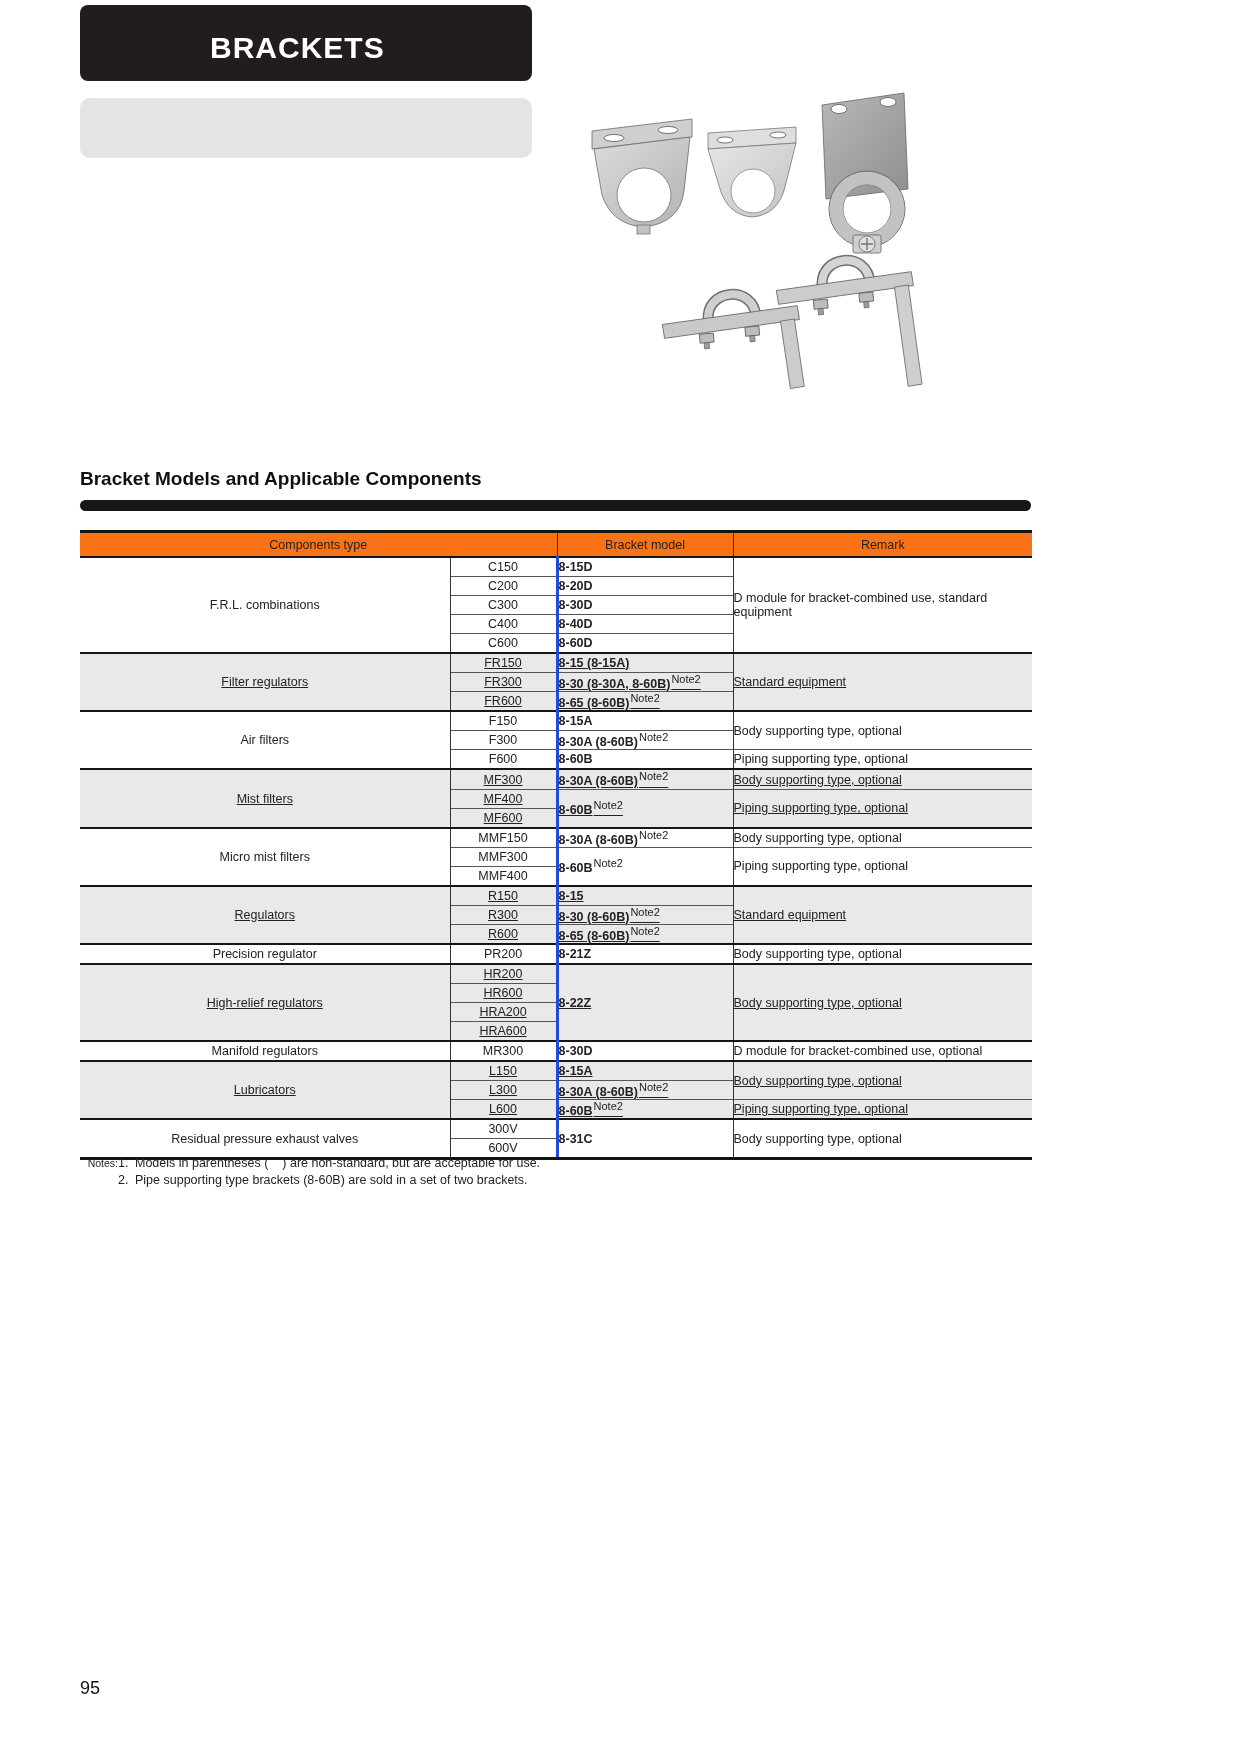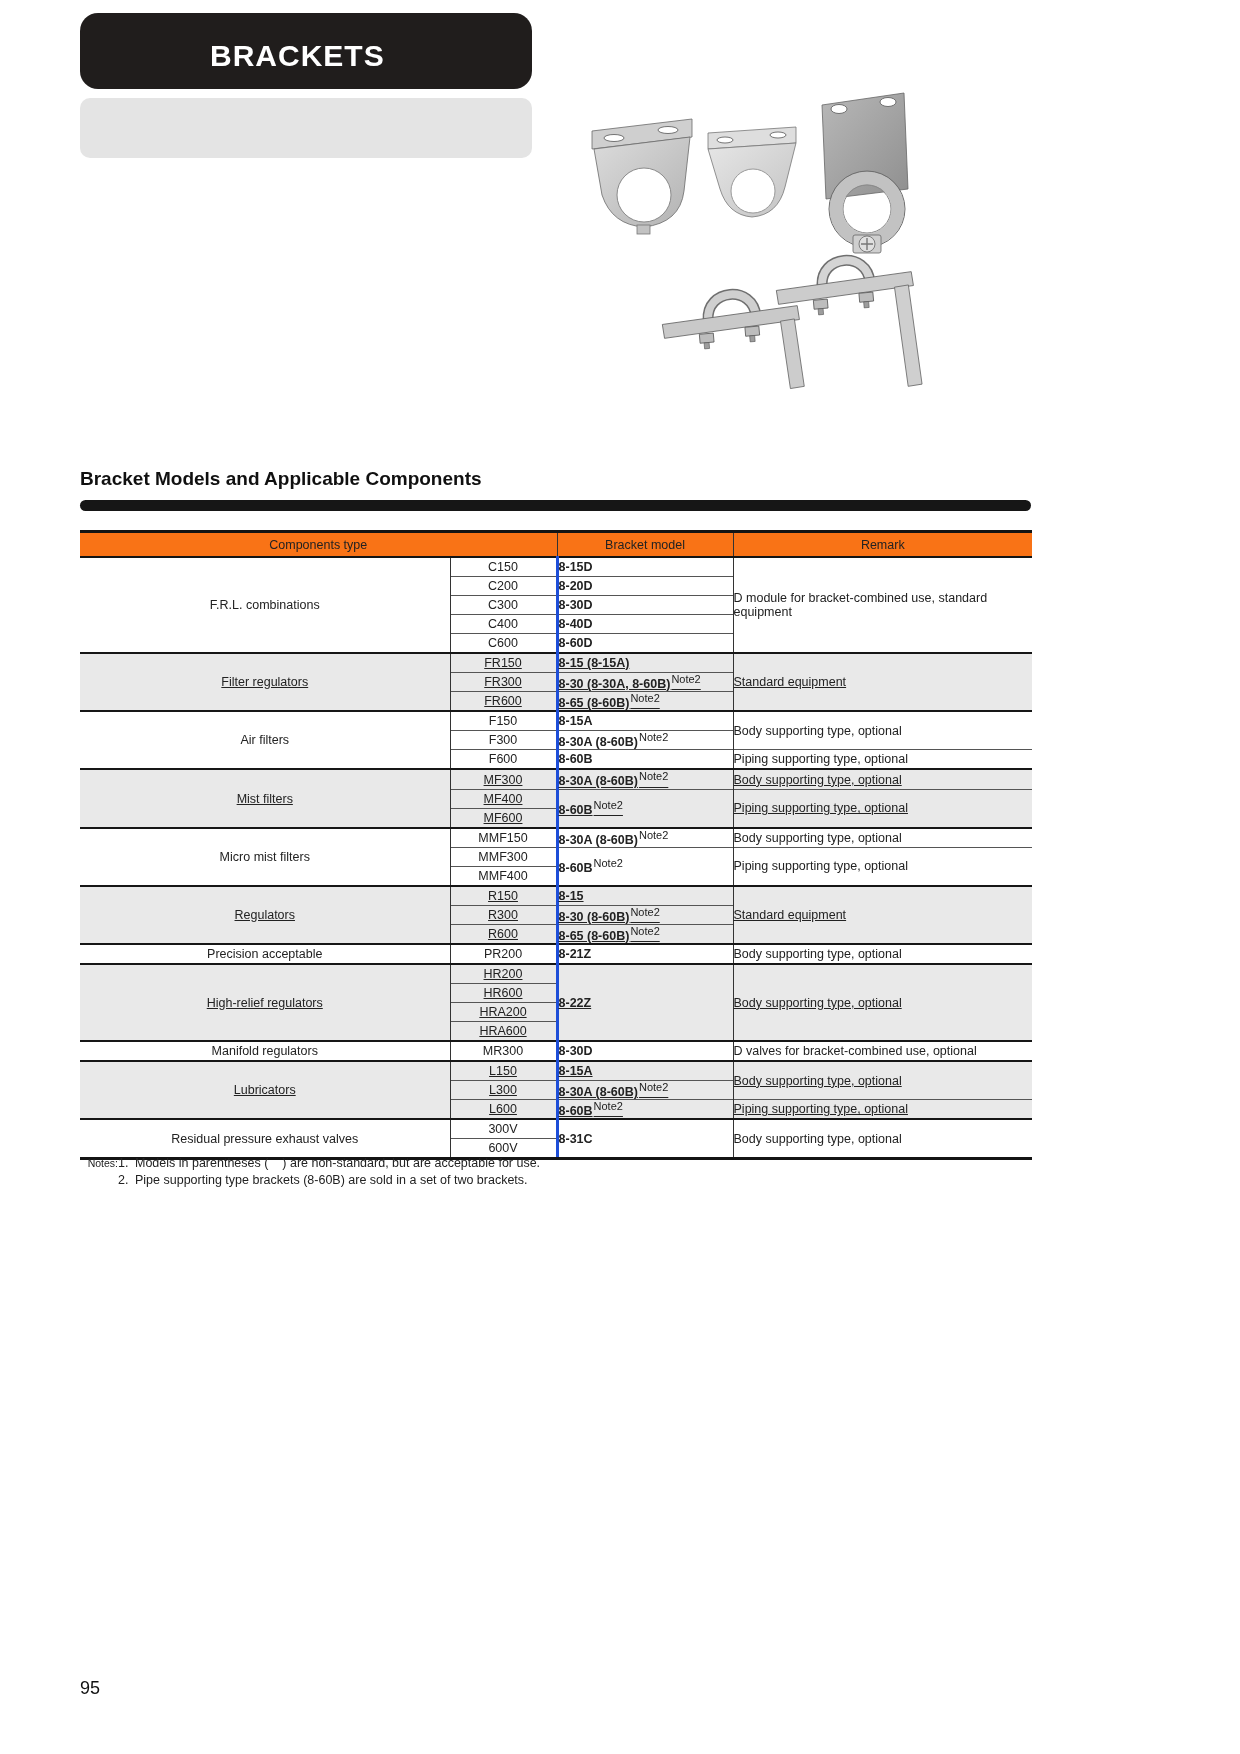--- a/index.html
+++ b/index.html
@@ -1,21 +1,21 @@
 <!DOCTYPE html>
 <html><head>
 <meta charset="utf-8">
 <style>
   html,body{margin:0;padding:0;}
   body{
     width:1240px;height:1754px;background:#ffffff;position:relative;
     font-family:"Liberation Sans", sans-serif;color:#1c1c1c;
   }
-  .header-box{position:absolute;left:80px;top:13px;width:452px;height:76px;
-    background:#201d1c;border-radius:18px;}
+  .header-box{position:absolute;left:80px;top:5px;width:452px;height:76px;
+    background:#201d1c;border-radius:8px;}
   .header-title{position:absolute;left:130px;top:26px;color:#ffffff;
     font-size:30px;font-weight:bold;letter-spacing:1px;}
   .gray-box{position:absolute;left:80px;top:98px;width:452px;height:60px;
     background:#e4e4e4;border-radius:10px;}
   .photos{position:absolute;left:560px;top:85px;}
   .section-title{position:absolute;left:80px;top:468px;font-size:19px;font-weight:bold;color:#101010;}
   .title-bar{position:absolute;left:80px;top:500px;width:951px;height:11px;
     background:#161616;border-radius:6px;}
   .table-wrap{position:absolute;left:80px;top:530px;width:952px;
     border-top:3px solid #141414;border-bottom:3px solid #141414;}
@@ -222,21 +222,21 @@
         </tr>
         <tr>
           <td class="model shade">R300</td>
           <td class="bracket shade" rowspan="1"><span>8-30 (8-60B)</span><sup class="note">Note2</sup></td>
         </tr>
         <tr>
           <td class="model shade">R600</td>
           <td class="bracket shade" rowspan="1"><span>8-65 (8-60B)</span><sup class="note">Note2</sup></td>
         </tr>
         <tr class="g-first">
-          <td class="component" rowspan="1">Precision acceptable</td>
+          <td class="component" rowspan="1">Precision regulator</td>
           <td class="model">PR200</td>
           <td class="bracket" rowspan="1"><span>8-21Z</span></td>
           <td class="remark" rowspan="1">Body supporting type, optional</td>
         </tr>
         <tr class="g-first">
           <td class="component shade" rowspan="4">High-relief regulators</td>
           <td class="model shade">HR200</td>
           <td class="bracket shade" rowspan="4"><span>8-22Z</span></td>
           <td class="remark shade" rowspan="4">Body supporting type, optional</td>
         </tr>
@@ -246,21 +246,21 @@
         <tr>
           <td class="model shade">HRA200</td>
         </tr>
         <tr>
           <td class="model shade">HRA600</td>
         </tr>
         <tr class="g-first">
           <td class="component" rowspan="1">Manifold regulators</td>
           <td class="model">MR300</td>
           <td class="bracket" rowspan="1"><span>8-30D</span></td>
-          <td class="remark" rowspan="1">D valves for bracket-combined use, optional</td>
+          <td class="remark" rowspan="1">D module for bracket-combined use, optional</td>
         </tr>
         <tr class="g-first">
           <td class="component shade" rowspan="3">Lubricators</td>
           <td class="model shade">L150</td>
           <td class="bracket shade" rowspan="1"><span>8-15A</span></td>
           <td class="remark shade" rowspan="2">Body supporting type, optional</td>
         </tr>
         <tr>
           <td class="model shade">L300</td>
           <td class="bracket shade" rowspan="1"><span>8-30A (8-60B)</span><sup class="note">Note2</sup></td>

